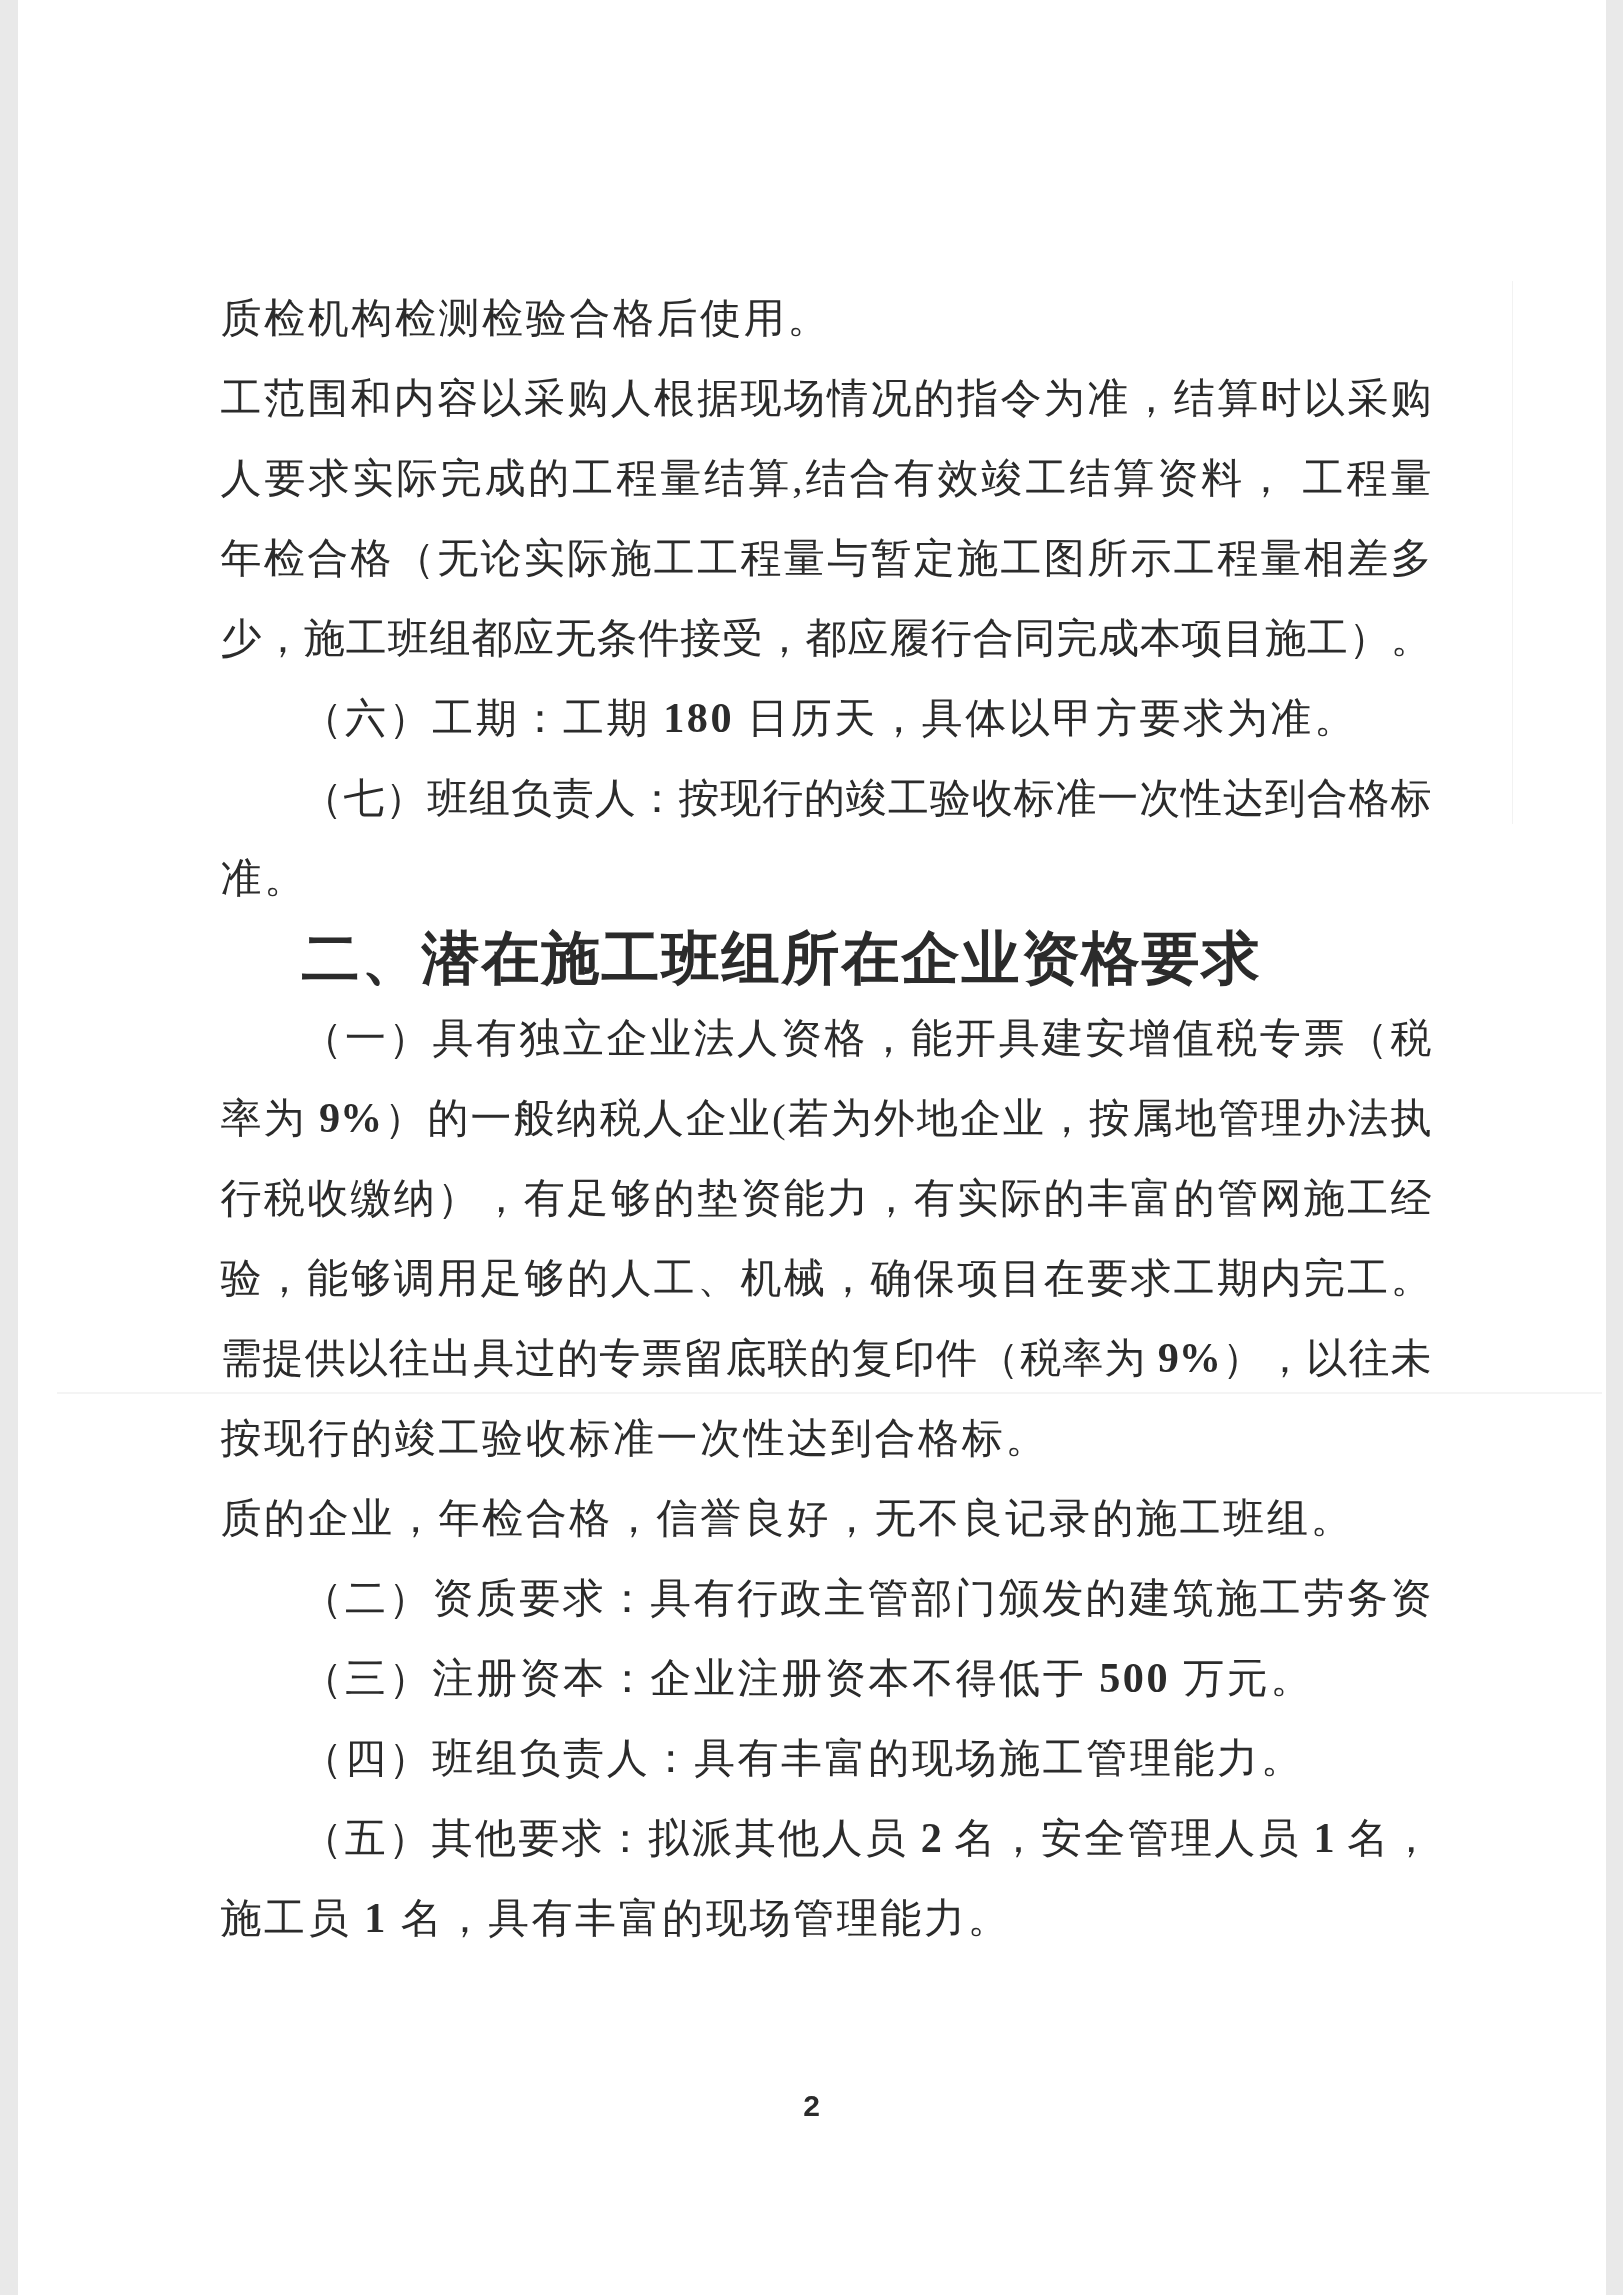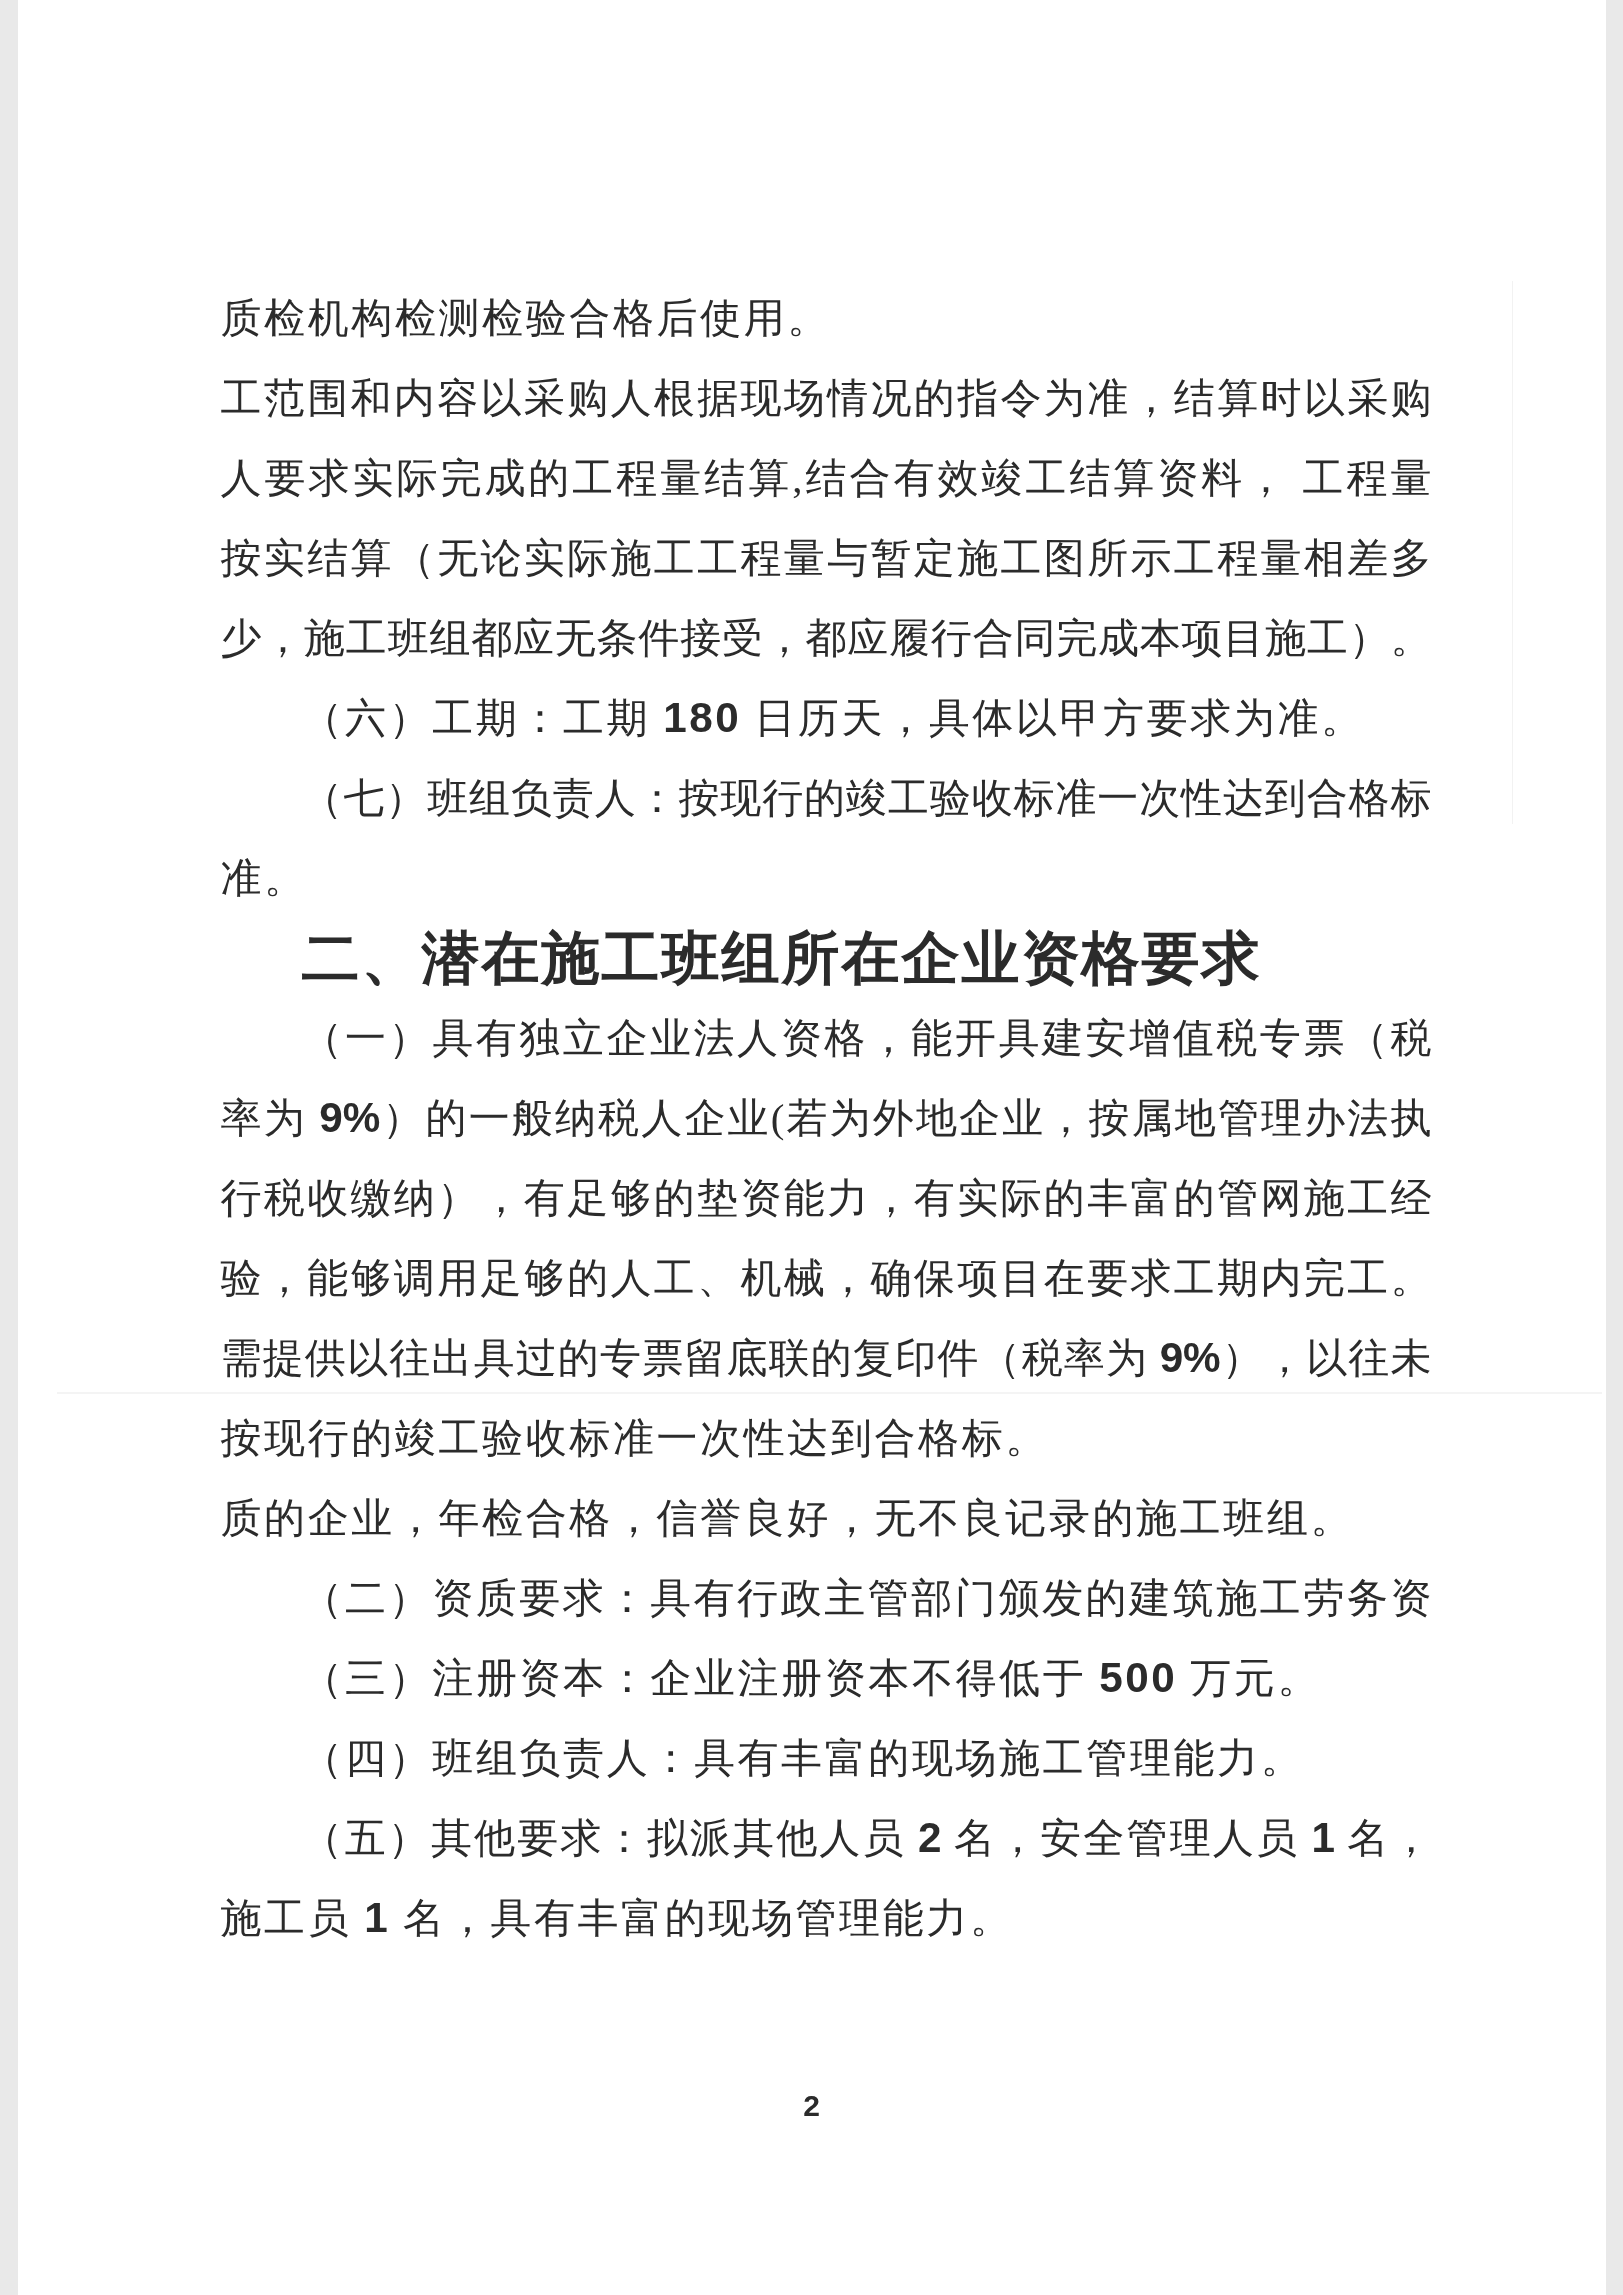--- a/index.html
+++ b/index.html
@@ -34,21 +34,21 @@
     text-align-last: justify;
   }
   .line.indent { padding-left: 81px; }
   .line.heading {
     font-family: "Liberation Sans", "DejaVu Sans", sans-serif;
     font-weight: 700;
     font-size: 58px;
     letter-spacing: 2px;
   }
   .num {
-    font-family: Liberation Sans, sans-serif;
+    font-family: Liberation Serif, serif;
     font-weight: 700;
     font-size: 1.03em;
   }
   .page-number {
     position: absolute;
     left: 0;
     top: 2089px;
     width: 100%;
     text-align: center;
     font-family: "Liberation Sans", "DejaVu Sans", sans-serif;
@@ -76,21 +76,21 @@
 </head>
 <body>
 
 <div class="page">
   <div class="artifact-v"></div>
   <div class="artifact-h"></div>
   <div class="text-block">
       <div class="line">质检机构检测检验合格后使用。</div>
       <div class="line justify">工范围和内容以采购人根据现场情况的指令为准，结算时以采购</div>
       <div class="line justify">人要求实际完成的工程量结算,结合有效竣工结算资料， 工程量</div>
-      <div class="line justify">按实结算（无论实际施工工程量与暂定施工图所示工程量相差多</div>
+      <div class="line justify">年检合格（无论实际施工工程量与暂定施工图所示工程量相差多</div>
       <div class="line justify">少，施工班组都应无条件接受，都应履行合同完成本项目施工）。</div>
       <div class="line indent">（六）工期：工期 <span class="num">180</span> 日历天，具体以甲方要求为准。</div>
       <div class="line indent justify">（七）班组负责人：按现行的竣工验收标准一次性达到合格标</div>
       <div class="line">准。</div>
       <div class="line indent heading">二、潜在施工班组所在企业资格要求</div>
       <div class="line indent justify">（一）具有独立企业法人资格，能开具建安增值税专票（税</div>
       <div class="line justify">率为 <span class="num">9%</span>）的一般纳税人企业(若为外地企业，按属地管理办法执</div>
       <div class="line justify">行税收缴纳），有足够的垫资能力，有实际的丰富的管网施工经</div>
       <div class="line justify">验，能够调用足够的人工、机械，确保项目在要求工期内完工。</div>
       <div class="line justify">需提供以往出具过的专票留底联的复印件（税率为 <span class="num">9%</span>），以往未</div>

